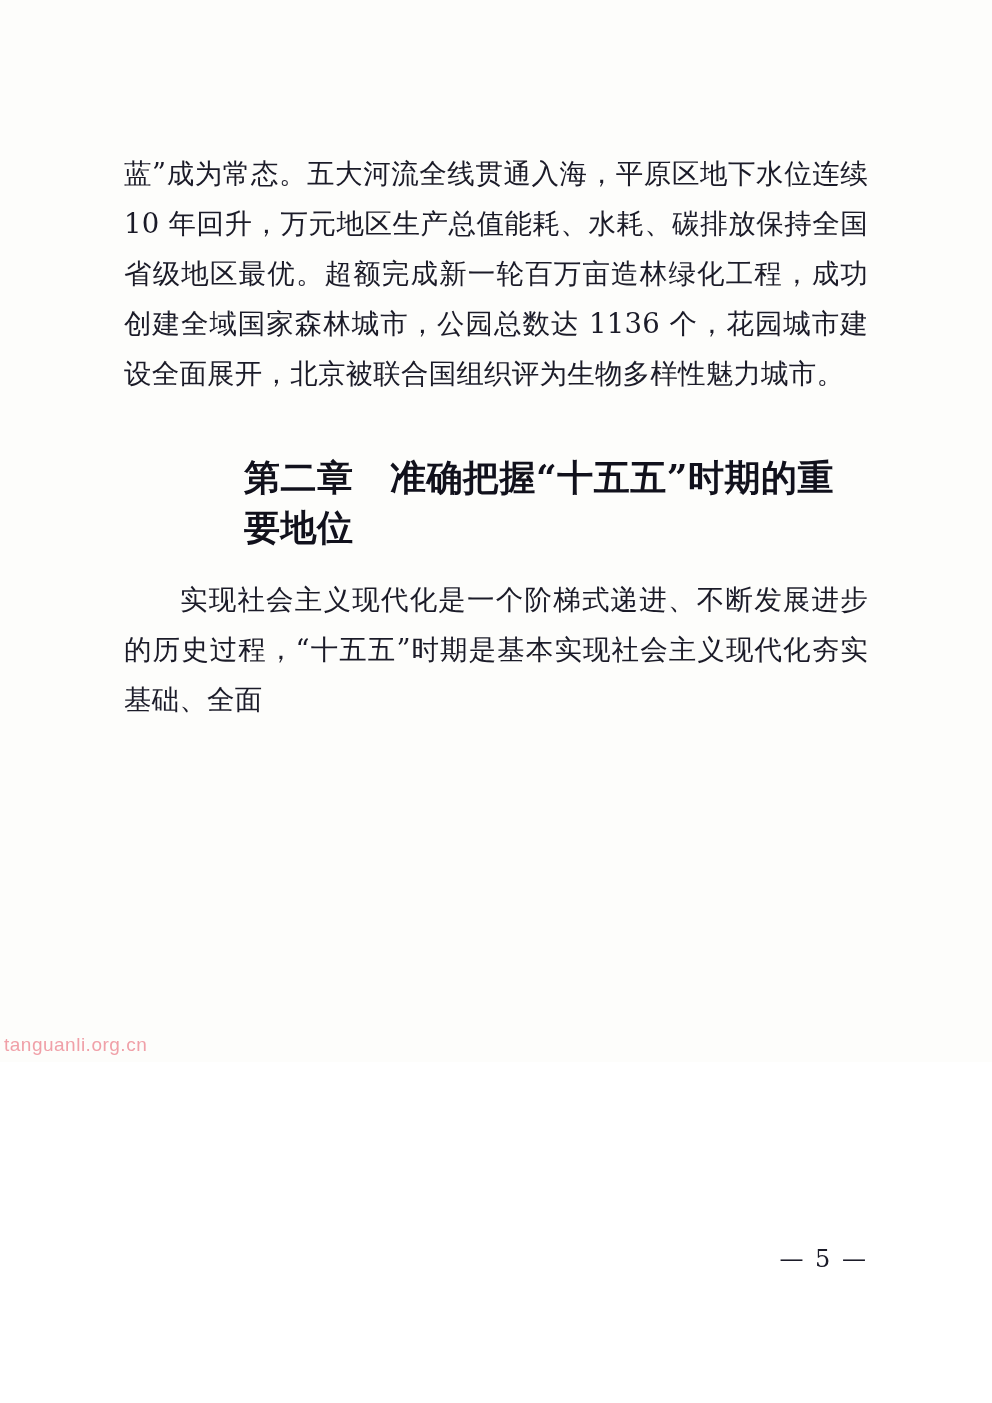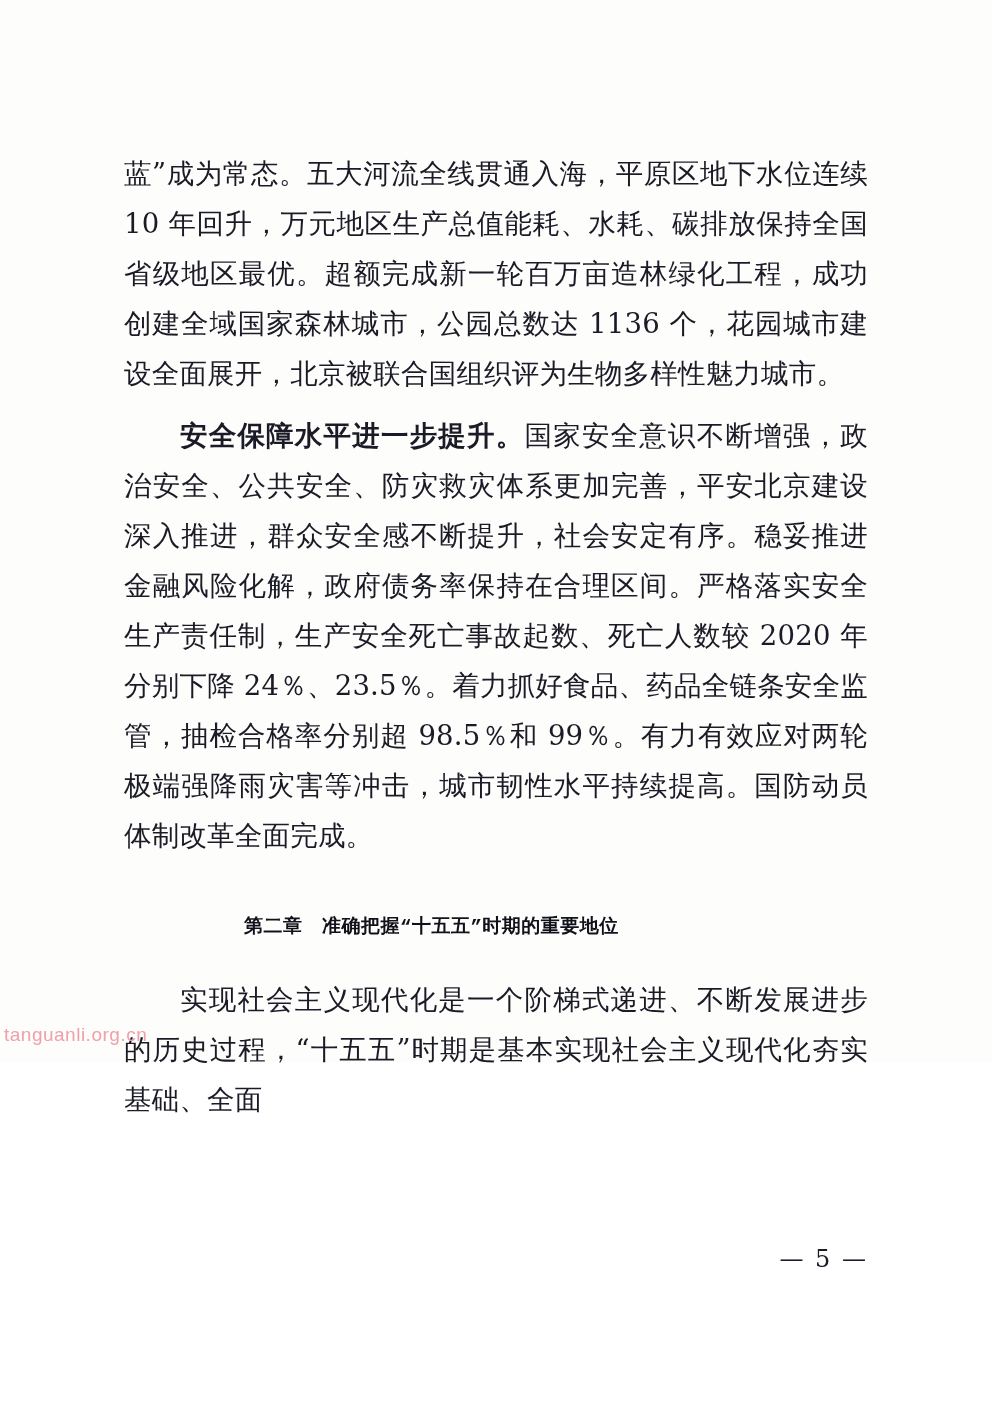--- a/index.html
+++ b/index.html
@@ -38,64 +38,62 @@
     margin: 0;
     font-family: "DejaVu Serif", "Liberation Serif", serif;
   }
   .para.indent {
     text-indent: 56px;
   }
   .para .lead {
     font-weight: bold;
   }
   .chapter-heading {
-    font-size: 19px;
+    font-size: 36px;
     line-height: 50px;
     color: #11111c;
     font-weight: bold;
     margin: 0;
     padding-left: 120px;
     letter-spacing: 0.5px;
-    font-family: Liberation Mono, monospace;
   }
   .spacer-12 { height: 12px; }
   .spacer-22 { height: 22px; }
   .spacer-30 { height: 30px; }
   .page-number {
     position: absolute;
     left: 0;
     top: 1245px;
     width: 868px;
     text-align: right;
     font-size: 24px;
     color: #1b1b28;
     letter-spacing: 2px;
     font-family: "DejaVu Serif", "Liberation Serif", serif;
   }
   .watermark {
     position: absolute;
     left: 4px;
-    bottom: 16px;
+    bottom: 6px;
     font-size: 19px;
     color: #f0a0a8;
     font-family: "Liberation Sans", sans-serif;
     letter-spacing: 0.5px;
   }
 </style>
 </head>
 <body>
 
 <div class="page">
   <div class="content">
 
     <p class="para">蓝”成为常态。五大河流全线贯通入海，平原区地下水位连续 10 年回升，万元地区生产总值能耗、水耗、碳排放保持全国省级地区最优。超额完成新一轮百万亩造林绿化工程，成功创建全域国家森林城市，公园总数达 1136 个，花园城市建设全面展开，北京被联合国组织评为生物多样性魅力城市。</p>
 
     <div class="spacer-12"></div>
 
-    <p class="para indent"><span class="lead">安全保障水平进一步提升。</span><span>国家安全意识不断增强，政治安全、公共安全、防灾救灾体系更加完善，平安北京建设深入推进，群众安全感不断提升，社会安定有序。稳妥推进金融风险化解，政府债务率保持在合理区间。严格落实安全生产责任制，生产安全死亡事故起数、死亡人数较 2020 年分别下降 24％、23.5％。着力抓好食品、药品全链条安全监管，抽检合格率分别超 98.5％和 99％。有力有效应对两轮极端强降雨灾害等冲击，城市韧性水平持续提高。国防动员体制改革全面完成。</span></p>
 
     <div class="spacer-12"></div>
 
 
     <div class="spacer-30"></div>
 
     <h2 class="chapter-heading">第二章　准确把握“十五五”时期的重要地位</h2>
 
     <div class="spacer-22"></div>
 

